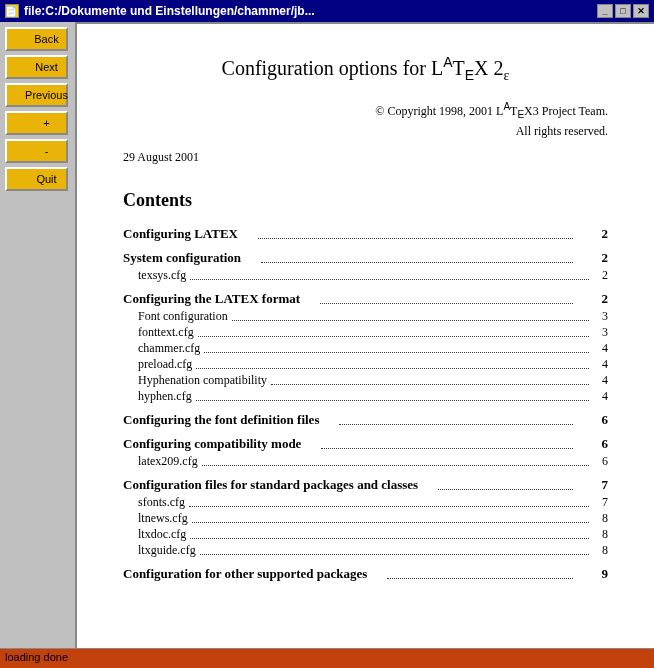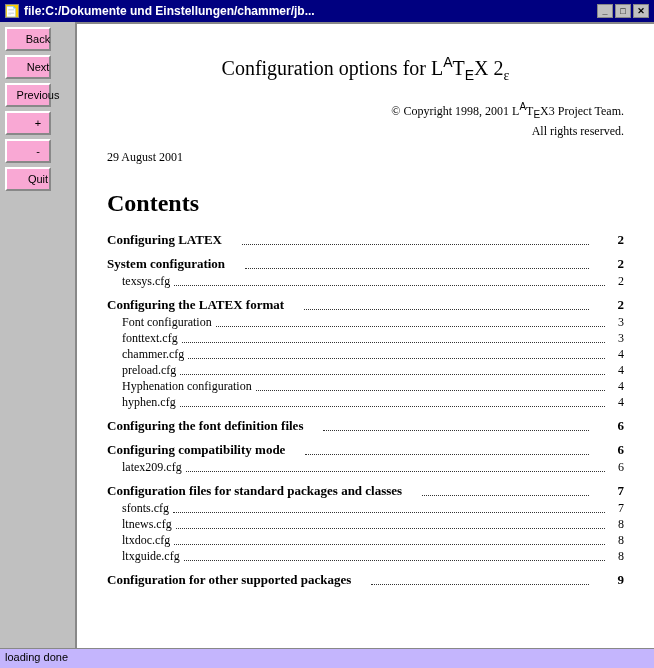--- a/index.html
+++ b/index.html
@@ -66,44 +66,44 @@
     #sidebar {
       width: 75px;
       background: #c0c0c0;
       padding: 5px;
       display: flex;
       flex-direction: column;
       gap: 4px;
       flex-shrink: 0;
     }
     .sidebar-btn {
-      width: 46px;
+      width: 63px;
       height: 24px;
-      background: #f9a8d4;
+      background: #eab308;
       border: 2px solid;
       border-color: #ffffff #888888 #888888 #ffffff;
       font-family: Arial, sans-serif;
       font-size: 11px;
       cursor: pointer;
       display: flex;
       align-items: center;
       justify-content: center;
       color: black;
       padding-left: 20px;
     }
     #content-area {
       flex: 1;
       background: white;
       overflow-y: auto;
-      padding: 20px 30px;
+      padding: 20px 46px;
       border-left: 2px solid #888;
       border-top: 2px solid #888;
     }
     #status-bar {
-      background: #c4b5fd;
+      background: #c2410c;
       border-top: 1px solid #888;
       font-family: Arial, sans-serif;
       font-size: 11px;
       padding: 2px 5px;
       height: 20px;
       flex-shrink: 0;
     }
     .doc-title {
       text-align: center;
       font-size: 20px;
@@ -116,21 +116,21 @@
       font-size: 12px;
       line-height: 1.5;
       margin-bottom: 10px;
     }
     .date {
       text-align: left;
       font-size: 12px;
       margin-bottom: 25px;
     }
     .contents-heading {
-      font-size: 24px;
+      font-size: 18px;
       font-weight: bold;
       margin-bottom: 15px;
     }
     .toc-section {
       font-size: 13px;
       font-weight: bold;
       display: flex;
       justify-content: space-between;
       margin-bottom: 2px;
       margin-top: 8px;
@@ -232,21 +232,21 @@
             <span class="toc-label">chammer.cfg</span>
             <span class="toc-dots"></span>
             <span class="toc-page">4</span>
           </div>
           <div class="toc-entry">
             <span class="toc-label">preload.cfg</span>
             <span class="toc-dots"></span>
             <span class="toc-page">4</span>
           </div>
           <div class="toc-entry">
-            <span class="toc-label">Hyphenation configuration</span>
+            <span class="toc-label">Hyphenation compatibility</span>
             <span class="toc-dots"></span>
             <span class="toc-page">4</span>
           </div>
           <div class="toc-entry">
             <span class="toc-label">hyphen.cfg</span>
             <span class="toc-dots"></span>
             <span class="toc-page">4</span>
           </div>
         </div>
         <div>

